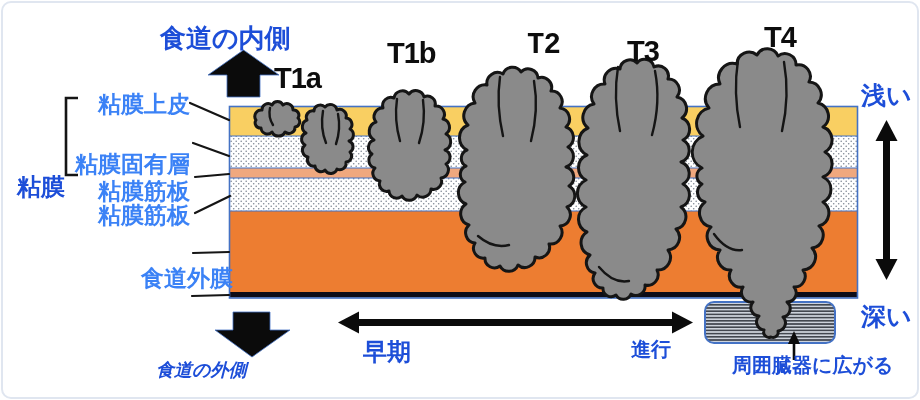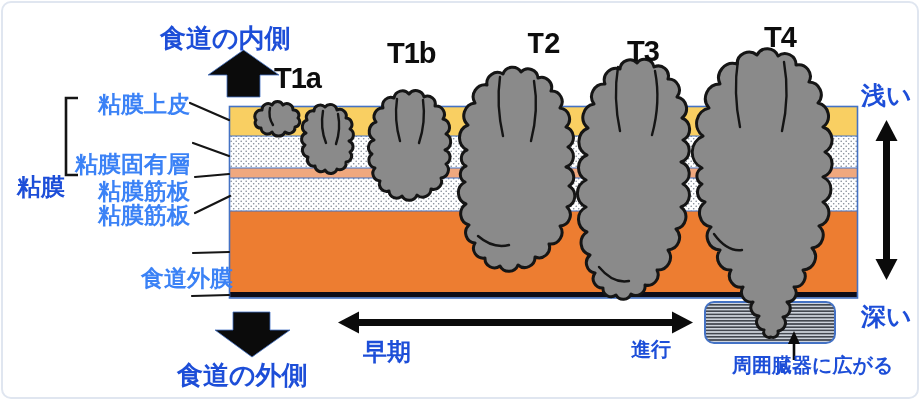--- a/index.html
+++ b/index.html
@@ -101,21 +101,21 @@
       <polygon class="axisarrow" points="886.5,280 875.5,259 897.5,259"></polygon>
     </g>
 
     <g>
       <line x1="794" y1="360" x2="794" y2="341" stroke="#0b0b0b" stroke-width="2.6"></line>
       <polygon class="axisarrow" points="794,331 788,344 800,344"></polygon>
     </g>
   </svg>
 
   <div class="txt" style="left:160px;top:21px;font-size:26px;">食道の内側</div>
-  <div class="txt" style="left:177px;top:358px;font-size:26px;">食道の外側</div>
+  <div class="txt" style="left:156px;top:358px;font-size:18px;font-style:italic;">食道の外側</div>
   <div class="txt" style="left:17px;top:123px;font-size:24px;margin-top:48px;">粘膜</div>
 
   <div class="layerlbl" style="top:91px;">粘膜上皮</div>
   <div class="layerlbl" style="top:134px;margin-top:17px;">粘膜固有層</div>
   <div class="layerlbl" style="top:178px;">粘膜筋板</div>
   <div class="layerlbl" style="top:202px;">粘膜筋板</div>
   <div class="layerlbl" style="top:265px;padding-left:43px;">食道外膜</div>
 
   <div class="stage" style="left:274px;top:62px;">T1a</div>
   <div class="stage" style="left:387px;top:37px;">T1b</div>

